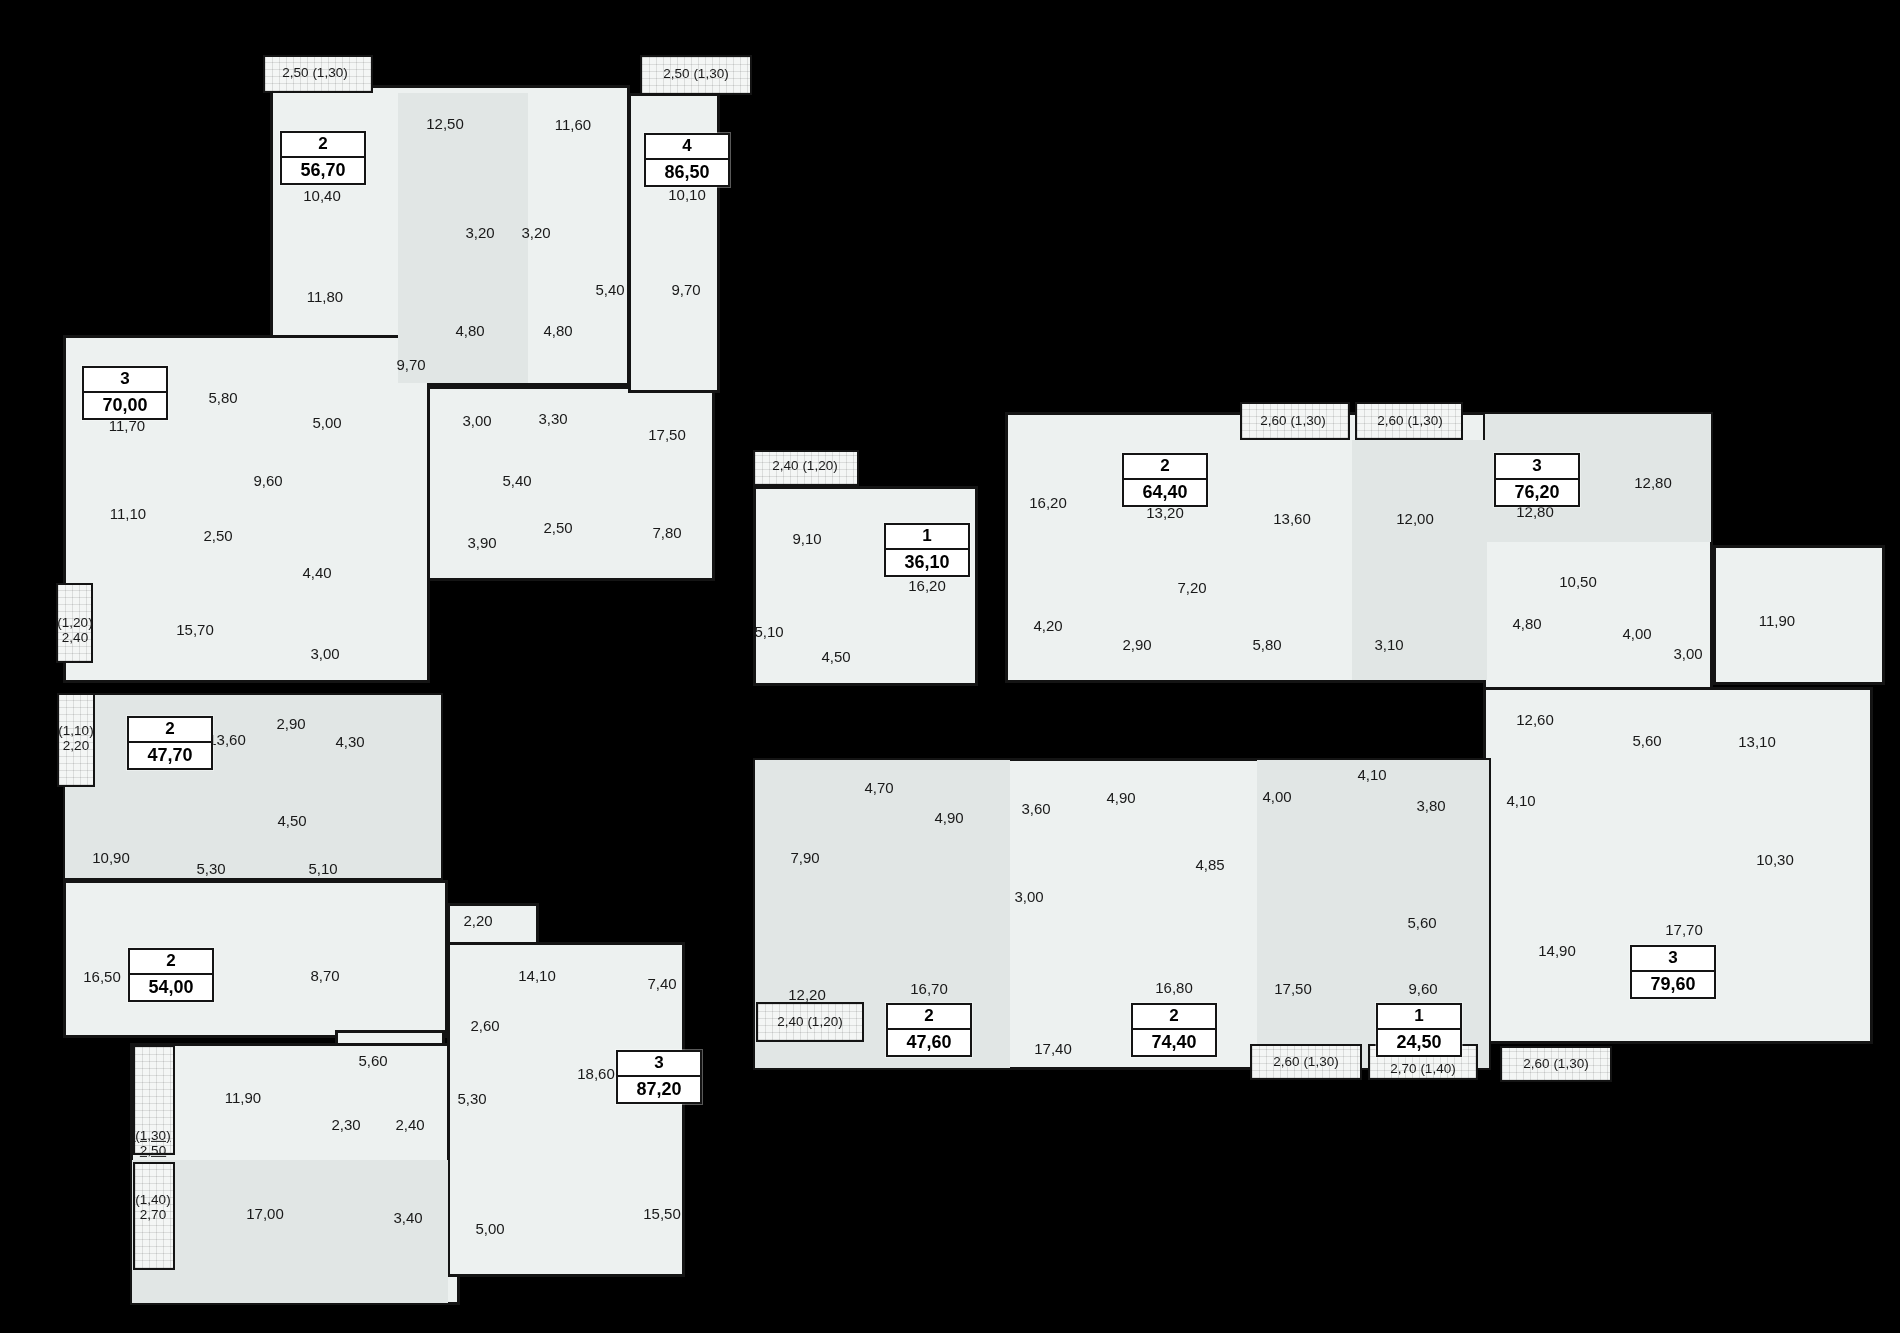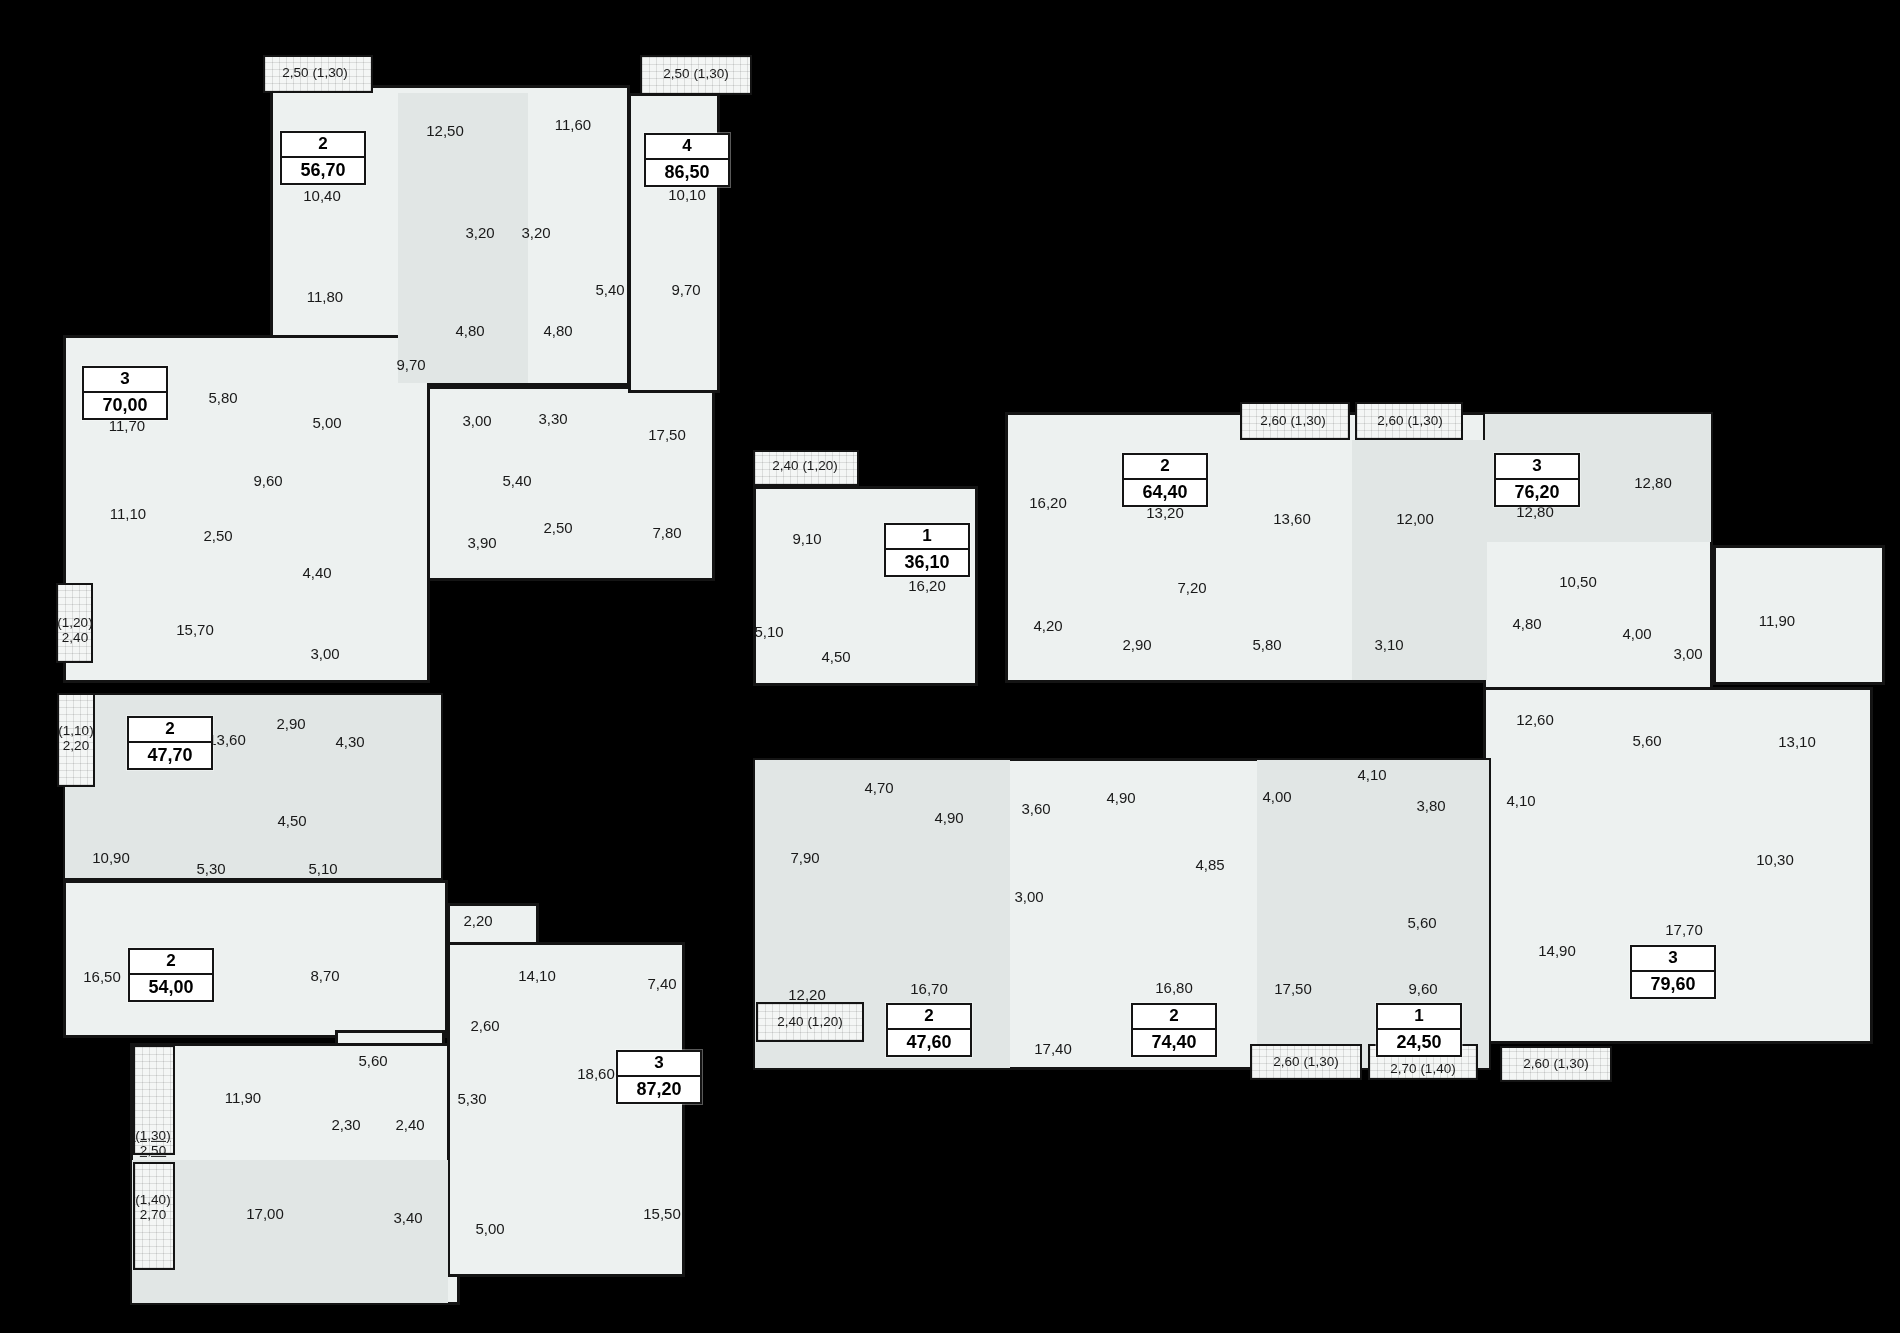--- a/index.html
+++ b/index.html
@@ -103,21 +103,21 @@
     <div class="balcony-hatch" style="left: 57px; top: 693px; width: 38px; height: 94px;"></div>
     <div class="balcony-hatch" style="left: 133px; top: 1045px; width: 42px; height: 110px;"></div>
     <div class="balcony-hatch" style="left: 133px; top: 1162px; width: 42px; height: 108px;"></div>
     <div class="balcony-hatch" style="left: 753px; top: 450px; width: 106px; height: 36px;"></div>
     <div class="balcony-hatch" style="left: 756px; top: 1002px; width: 108px; height: 40px;"></div>
     <div class="balcony-hatch" style="left: 1240px; top: 402px; width: 110px; height: 38px;"></div>
     <div class="balcony-hatch" style="left: 1355px; top: 402px; width: 108px; height: 38px;"></div>
     <div class="balcony-hatch" style="left: 1250px; top: 1044px; width: 112px; height: 36px;"></div>
     <div class="balcony-hatch" style="left: 1368px; top: 1044px; width: 110px; height: 36px;"></div>
     <div class="balcony-hatch" style="left: 1500px; top: 1046px; width: 112px; height: 36px;"></div>
-    <div class="room-label" style="left: 445px; top: 123px; margin-top: 7px;">12,50</div>
+    <div class="room-label" style="left: 445px; top: 123px;">12,50</div>
     <div class="room-label" style="left: 573px; top: 124px;">11,60</div>
     <div class="room-label" style="left: 322px; top: 195px;">10,40</div>
     <div class="room-label" style="left: 687px; top: 194px;">10,10</div>
     <div class="room-label" style="left: 480px; top: 232px;">3,20</div>
     <div class="room-label" style="left: 536px; top: 232px;">3,20</div>
     <div class="room-label" style="left: 325px; top: 296px;">11,80</div>
     <div class="room-label" style="left: 610px; top: 289px;">5,40</div>
     <div class="room-label" style="left: 686px; top: 289px;">9,70</div>
     <div class="room-label" style="left: 470px; top: 330px;">4,80</div>
     <div class="room-label" style="left: 558px; top: 330px;">4,80</div>
@@ -176,21 +176,21 @@
     <div class="room-label" style="left: 1389px; top: 644px;">3,10</div>
     <div class="room-label" style="left: 1535px; top: 511px;">12,80</div>
     <div class="room-label" style="left: 1653px; top: 482px;">12,80</div>
     <div class="room-label" style="left: 1578px; top: 581px;">10,50</div>
     <div class="room-label" style="left: 1777px; top: 620px;">11,90</div>
     <div class="room-label" style="left: 1527px; top: 623px;">4,80</div>
     <div class="room-label" style="left: 1637px; top: 633px;">4,00</div>
     <div class="room-label" style="left: 1688px; top: 653px;">3,00</div>
     <div class="room-label" style="left: 1535px; top: 719px;">12,60</div>
     <div class="room-label" style="left: 1647px; top: 740px;">5,60</div>
-    <div class="room-label" style="left: 1757px; top: 741px; margin-left: 40px;">13,10</div>
+    <div class="room-label" style="left: 1757px; top: 741px;">13,10</div>
     <div class="room-label" style="left: 1521px; top: 800px;">4,10</div>
     <div class="room-label" style="left: 1775px; top: 859px;">10,30</div>
     <div class="room-label" style="left: 1557px; top: 950px;">14,90</div>
     <div class="room-label" style="left: 1684px; top: 929px;">17,70</div>
     <div class="room-label" style="left: 879px; top: 787px;">4,70</div>
     <div class="room-label" style="left: 805px; top: 857px; text-align: right;">7,90</div>
     <div class="room-label" style="left: 949px; top: 817px;">4,90</div>
     <div class="room-label" style="left: 1036px; top: 808px;">3,60</div>
     <div class="room-label" style="left: 1121px; top: 797px;">4,90</div>
     <div class="room-label" style="left: 1029px; top: 896px;">3,00</div>

